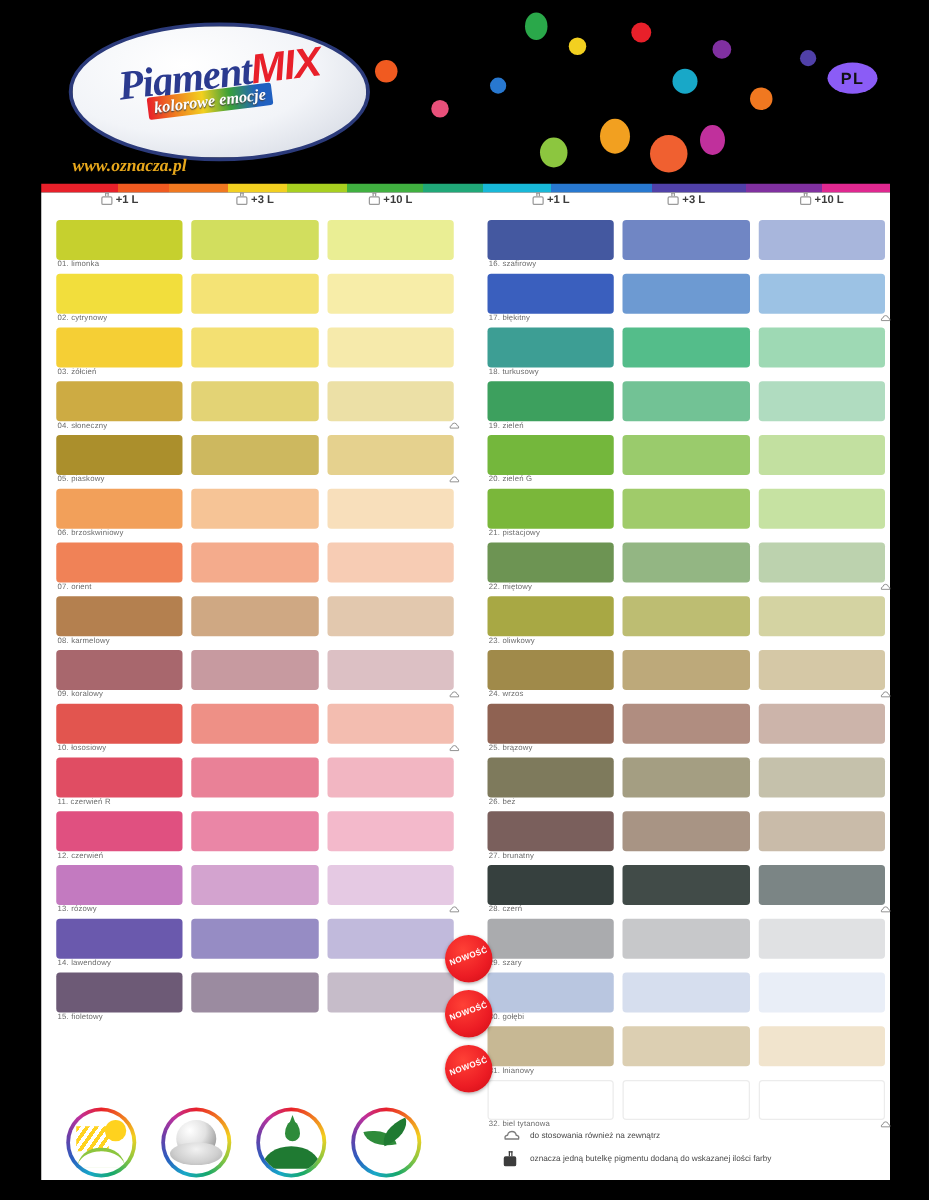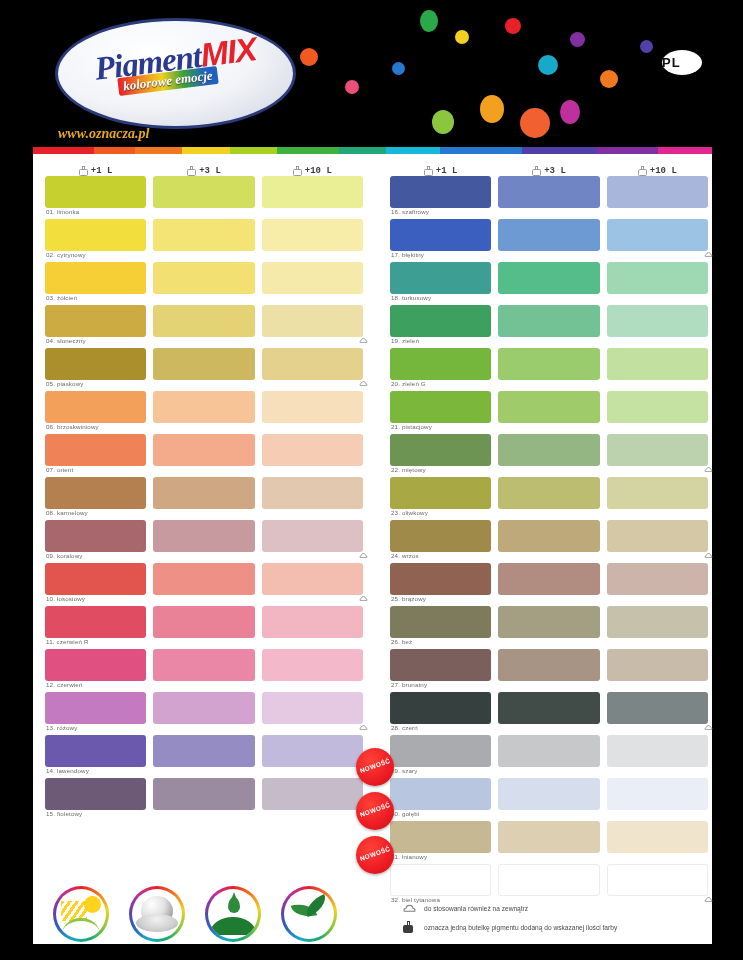--- a/index.html
+++ b/index.html
@@ -19,36 +19,36 @@
   #logo-mix{font-family:"Liberation Sans",sans-serif;font-style:italic;font-weight:bold;
     font-size:33px;color:#e8202a;letter-spacing:-1px;}
   #logo-sub{position:absolute;left:118px;top:72px;transform:rotate(-7deg);
     font-family:"Liberation Serif",serif;font-style:italic;font-weight:bold;font-size:13px;
     color:#fff;text-shadow:0 1px 1px #444;padding:1px 5px;
     background:linear-gradient(90deg,#e8202a 0%,#f08020 22%,#f2d020 44%,#3aa03a 66%,#2060c0 88%);
     border-radius:2px;}
   #site-url{position:absolute;left:58px;top:126px;font-family:"Liberation Serif",serif;
     font-style:italic;font-weight:bold;font-size:14px;color:#e8a81c;}
   #pl-badge{position:absolute;left:662px;top:50px;width:40px;height:25px;border-radius:50%;
-    background:#ffffff;color:#111;font-size:13px;font-weight:bold;text-align:left;line-height:25px;
+    background:#8b5cf6;color:#111;font-size:13px;font-weight:bold;text-align:center;line-height:25px;
     letter-spacing:1px;}
   #rainbow{position:absolute;left:33px;top:147px;width:679px;height:7px;
     background:linear-gradient(90deg,
       #e8202a 0 9%,#f05a20 9% 15%,#f07820 15% 22%,#f2d020 22% 29%,
       #a8d020 29% 36%,#40b040 36% 45%,#20a878 45% 52%,#18b8d8 52% 60%,
       #2878d0 60% 72%,#5040a8 72% 83%,#8030a0 83% 92%,#e02890 92% 100%);}
 
   
   #card{position:absolute;left:33px;top:154px;width:679px;height:790px;background:#fff;}
   #cols{position:absolute;left:0;top:0;width:679px;height:790px;}
   .panel{position:absolute;top:0;width:325px;}
   #panel-left{left:12px;}
   #panel-right{left:357px;}
 
-  .colhead{display:flex;height:22px;align-items:flex-end;font-family:Liberation Mono, monospace;}
+  .colhead{display:flex;height:22px;align-items:flex-start;}
   .colhead .ch{width:104px;margin-right:7px;display:flex;align-items:center;justify-content:center;
     font-size:9px;font-weight:bold;color:#3c3c3c;}
   .bottle{display:inline-block;width:9px;height:10px;margin-right:3px;position:relative;}
   .bottle i{position:absolute;left:0;bottom:0;width:9px;height:7px;border:1.2px solid #9a9a9a;
     border-radius:1.5px;box-sizing:border-box;background:transparent;}
   .bottle b{position:absolute;left:3px;top:0;width:3px;height:3px;border:1.2px solid #9a9a9a;
     border-bottom:none;box-sizing:border-box;}
   .bottle.solid i{background:#3c3c3c;border-color:#3c3c3c;}
   .bottle.solid b{border-color:#3c3c3c;}
 

